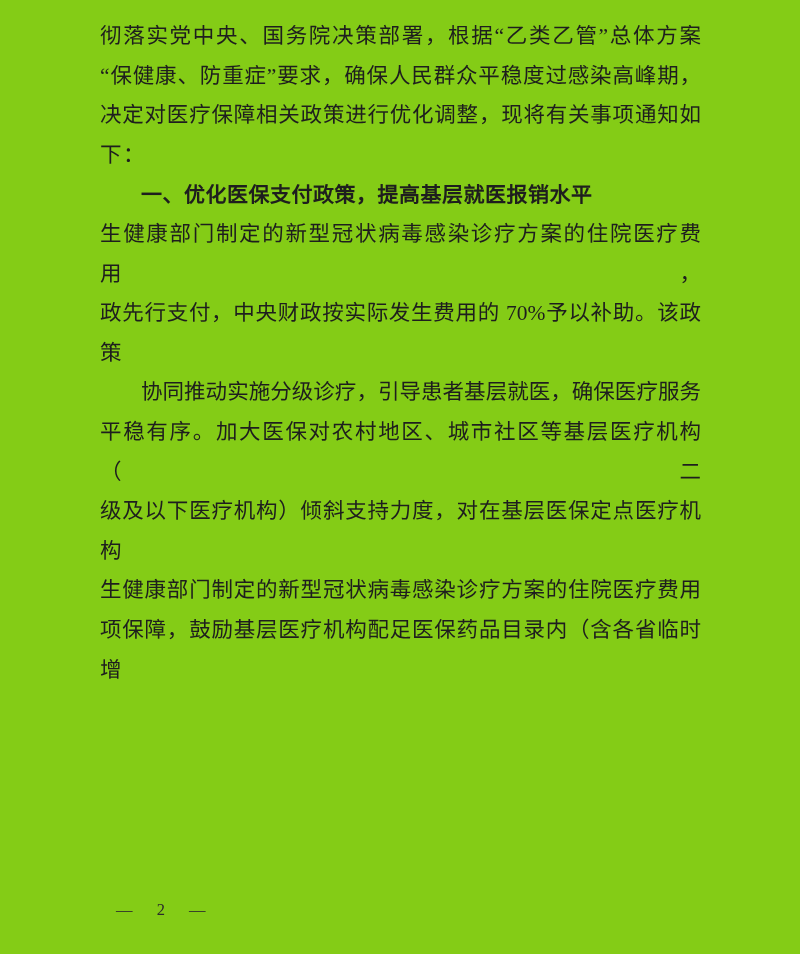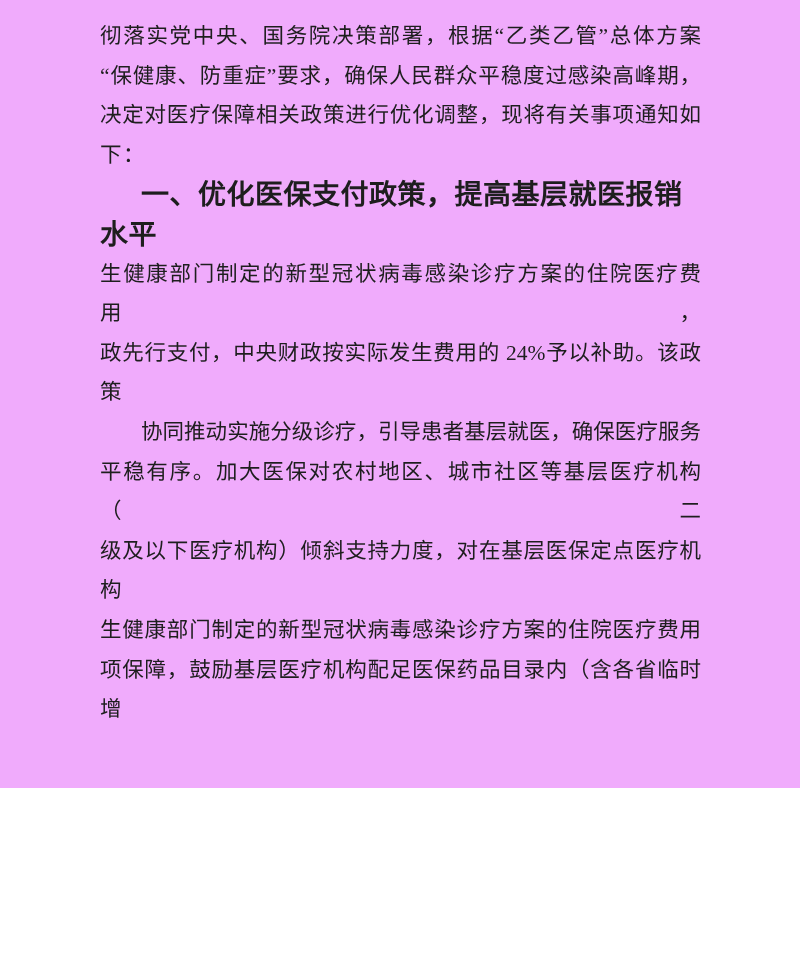--- a/index.html
+++ b/index.html
@@ -3,22 +3,22 @@
 <meta charset="utf-8">
 <style>
   html, body {
     margin: 0;
     padding: 0;
     background: #ffffff;
   }
   .page {
     position: relative;
     width: 800px;
-    height: 788px;
-    background: #f0abfc;
+    height: 954px;
+    background: #84cc16;
     overflow: hidden;
     font-family: "Liberation Serif", serif;
     color: #1e1e1e;
   }
   .text-block {
     position: absolute;
     left: 100px;
     top: 17px;
     width: 601px;
   }
@@ -36,21 +36,21 @@
     text-align: left;
     text-align-last: left;
     letter-spacing: 1.5px;
   }
   .ln.indent {
     text-indent: 41px;
   }
   .ln.heading {
     font-family: "Liberation Sans", sans-serif;
     font-weight: 700;
-    font-size: 28px;
+    font-size: 21px;
     letter-spacing: 0.5px;
   }
   .page-footer {
     position: absolute;
     left: 116px;
     top: 895px;
     font-size: 16.5px;
     line-height: 30px;
     color: #2b2b2b;
     letter-spacing: 2px;
@@ -61,21 +61,21 @@
 <body>
 
 <div class="page">
   <div class="text-block">
     <p class="ln">彻落实党中央、国务院决策部署，根据“乙类乙管”总体方案</p>
     <p class="ln">“保健康、防重症”要求，确保人民群众平稳度过感染高峰期，</p>
     <p class="ln">决定对医疗保障相关政策进行优化调整，现将有关事项通知如</p>
     <p class="ln short">下：</p>
     <p class="ln heading short indent">一、优化医保支付政策，提高基层就医报销水平</p>
     <p class="ln">生健康部门制定的新型冠状病毒感染诊疗方案的住院医疗费用，</p>
-    <p class="ln">政先行支付，中央财政按实际发生费用的 24%予以补助。该政策</p>
+    <p class="ln">政先行支付，中央财政按实际发生费用的 70%予以补助。该政策</p>
     <p class="ln indent">协同推动实施分级诊疗，引导患者基层就医，确保医疗服务</p>
     <p class="ln">平稳有序。加大医保对农村地区、城市社区等基层医疗机构（二</p>
     <p class="ln">级及以下医疗机构）倾斜支持力度，对在基层医保定点医疗机构</p>
     <p class="ln">生健康部门制定的新型冠状病毒感染诊疗方案的住院医疗费用</p>
     <p class="ln">项保障，鼓励基层医疗机构配足医保药品目录内（含各省临时增</p>
 
   </div>
 
   <div class="page-footer">
     <span>— 2 —</span>

